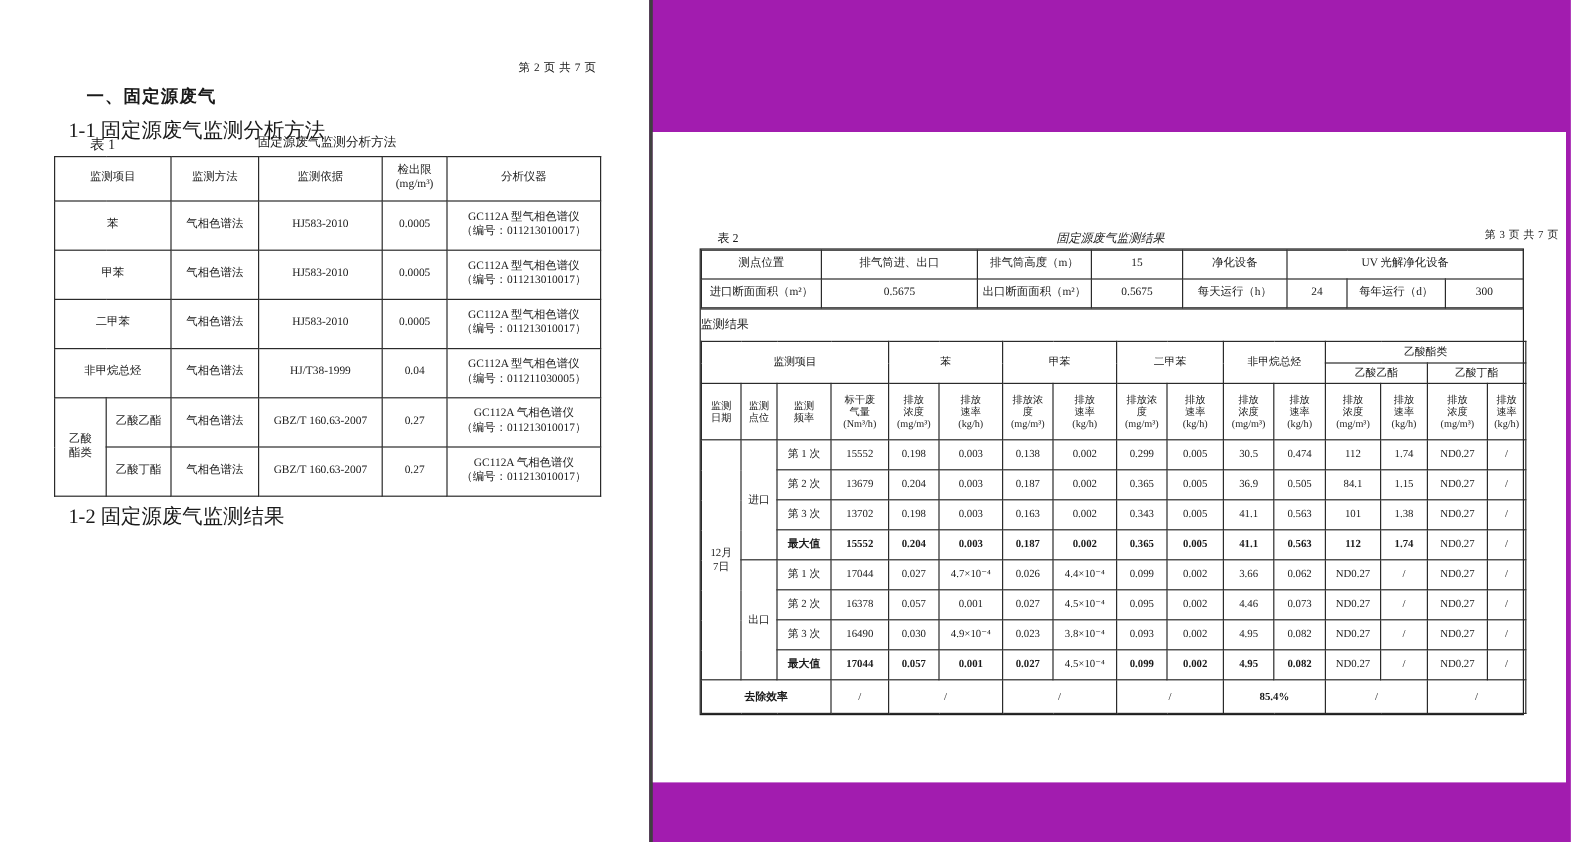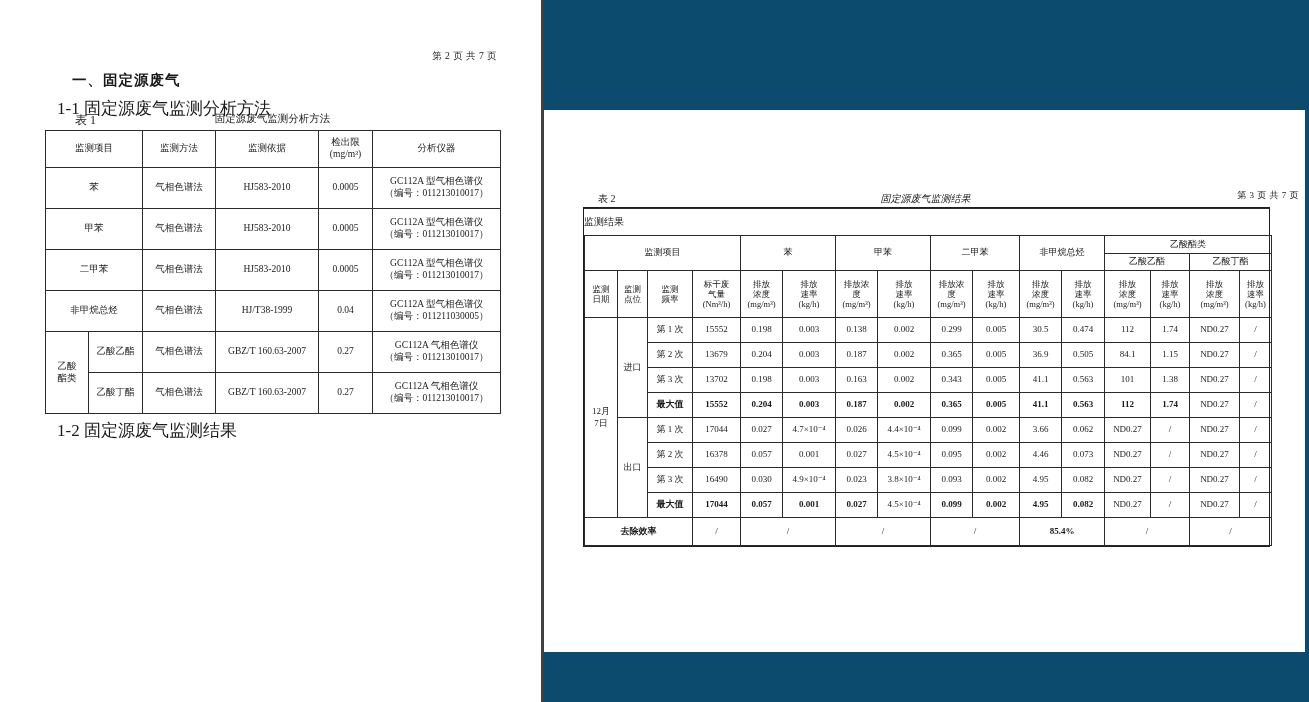--- a/index.html
+++ b/index.html
@@ -1,21 +1,21 @@
 <!DOCTYPE html>
 <html><head>
 <meta charset="utf-8">
 <style>
   html,body { margin:0; padding:0; }
   body {
     width:1309px; height:702px; position:relative; overflow:hidden;
     font-family:"Liberation Serif","DejaVu Serif",serif;
     color:#1a1a1a; background:#fff;
   }
-  #app { position:relative; width:1309px; height:702px; background:#0c4a6e; }
+  #app { position:relative; width:1309px; height:702px; background:#a21caf; }
   .page { position:absolute; background:#ffffff; }
   #left-page  { left:0; top:0; width:541px; height:702px; }
   #divider    { position:absolute; left:541px; top:0; width:3px; height:702px; background:#404040; }
   #right-page { left:544px; top:110px; width:761px; height:542px; }
 
   .abs { position:absolute; }
   .pagenum { font-size:9.5px; letter-spacing:0.5px; }
   .heading-1 { font-size:14.5px; font-weight:bold; letter-spacing:1px; }
   .heading-2 { font-size:17px; }
   .tbl-label { font-size:12px; }
@@ -133,20 +133,38 @@
             <col style="width: 100px;">
             <col style="width: 130px;">
             <col style="width: 95px;">
             <col style="width: 76px;">
             <col style="width: 87px;">
             <col style="width: 50px;">
             <col style="width: 82px;">
             <col style="width: 65px;">
           </colgroup>
           <tbody>
+            <tr style="height: 23px;">
+              <td>测点位置</td>
+              <td>排气筒进、出口</td>
+              <td>排气筒高度（m）</td>
+              <td>15</td>
+              <td>净化设备</td>
+              <td colspan="3">UV 光解净化设备</td>
+            </tr>
+            <tr style="height: 23px;">
+              <td>进口断面面积（m²）</td>
+              <td>0.5675</td>
+              <td>出口断面面积（m²）</td>
+              <td>0.5675</td>
+              <td>每天运行（h）</td>
+              <td>24</td>
+              <td>每年运行（d）</td>
+              <td>300</td>
+            </tr>
           </tbody>
         </table>
       <div id="banner">监测结果</div>
       <table id="main-table">
           <colgroup>
             <col style="width: 33px;">
             <col style="width: 30px;">
             <col style="width: 45px;">
             <col style="width: 48px;">
             <col style="width: 42px;">

